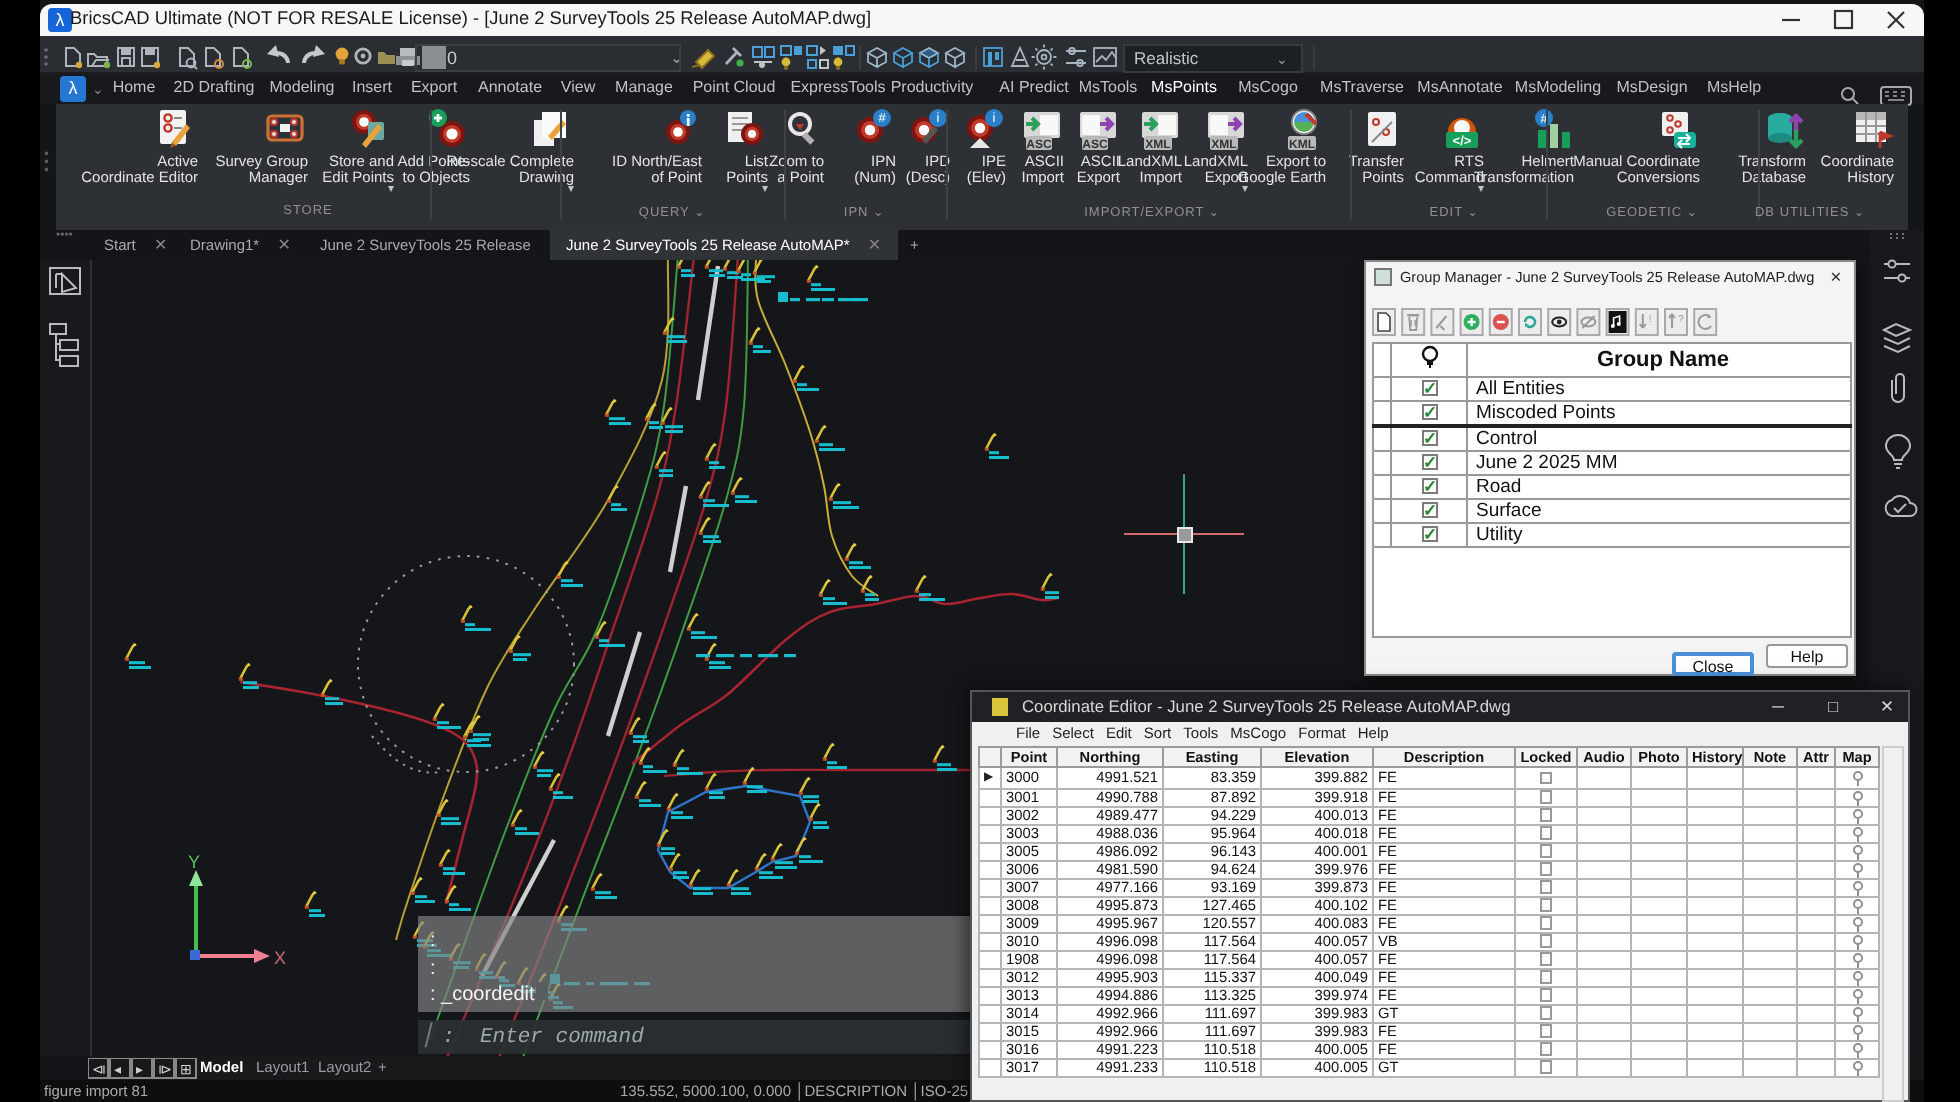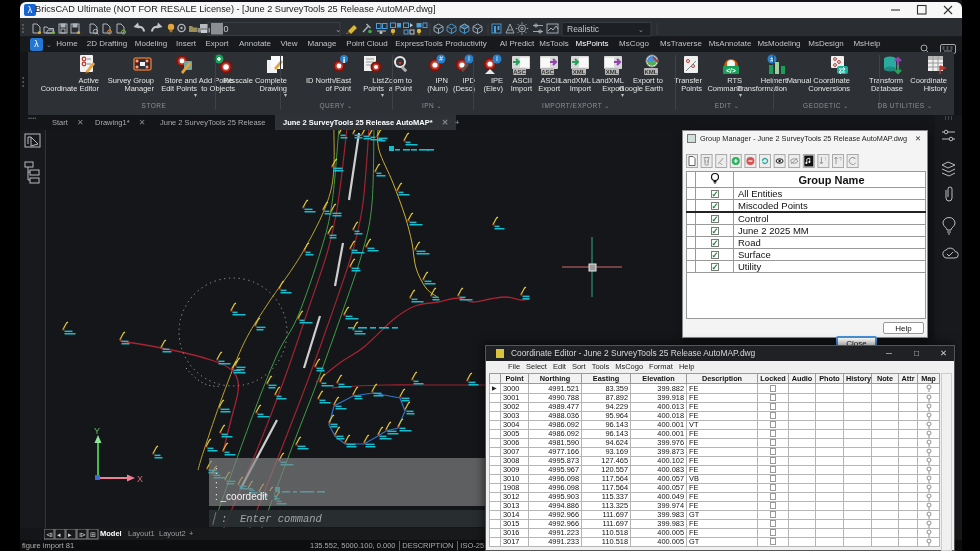--- a/index.html
+++ b/index.html
@@ -14,21 +14,21 @@
 #ribbonleft{position:absolute;left:0;top:52px;width:8px;height:63px;background:#131519}
 .rbtn{position:absolute;top:2px;width:84px;text-align:right}
 .rbicon{height:23px}
 .rbl{font-size:7.5px;line-height:8px;color:#e4e4e4}
 .rbarrow{font-size:6px;color:#c0c0c0;line-height:5px}
 .rsep{position:absolute;top:3px;width:1px;height:55px;background:#3e4146}
 .rglabel{position:absolute;top:50px;width:140px;text-align:center;font-size:6.5px;color:#909090;letter-spacing:.5px}
 #doctabs{position:absolute;left:0;top:115px;width:100%;height:15px;background:#131518;font-size:7.5px;color:#a8abae}
 .dtab{position:absolute;top:0;height:15px;line-height:15px;white-space:nowrap}
 .dtab .x{color:#888;margin-left:7px;font-size:8px}
-.dtab.active{background:#2f3338;color:#fff;font-weight:bold;padding:0 8px}
+.dtab.active{background:#2f3338;color:#fff;font-weight:normal;padding:0 8px}
 #lsb{position:absolute;left:0;top:130px;width:25px;height:398px;background:#17191d}
 #rsb{position:absolute;left:915px;top:115px;width:27px;height:413px;background:#17191d}
 #canvas{position:absolute;left:25px;top:130px;width:890px;height:398px;background:#141619;border-left:1px solid #303338}
 #modelbar{position:absolute;left:24px;top:528px;width:918px;height:12px;background:#17191b;font-size:7.5px;color:#9a9da0}
 #statusbar{position:absolute;left:0;top:540px;width:942px;height:11px;background:#0d0e10;color:#ababab;font-size:7.5px}
 #cmdhist{position:absolute;left:189px;top:458px;width:276px;height:48px;background:rgba(128,130,130,.68);color:#f4f4f4;font-family:"Liberation Mono",monospace;font-size:10px}
 #cmdbar{position:absolute;left:189px;top:510px;width:276px;height:17px;background:rgba(42,48,50,.92);color:#9fa8a8;font-family:"Liberation Mono",monospace;font-size:10.5px;font-style:italic;line-height:17px}
 
 #gm{position:absolute;left:682px;top:130px;width:246px;height:208px;background:#f4f4f4;border:1px solid #888;box-shadow:2px 3px 8px rgba(0,0,0,.55);font-size:9px}
 #gm .gtitle{position:relative;height:16px;color:#222;font-size:7.3px;line-height:16px;white-space:nowrap}
@@ -1213,21 +1213,21 @@
           <td class="gm-c1 "><span class="gchk">✓</span></td>
           <td class="gm-c2 ">Surface</td>
         </tr>
         <tr>
           <td class="gm-c0 "></td>
           <td class="gm-c1 "><span class="gchk">✓</span></td>
           <td class="gm-c2 ">Utility</td>
         </tr>
   </tbody>
     </table>
-  <div class="gbtn" style="left:153px;top:205px;border:2px solid #4a90d9">Close</div>
+  <div class="gbtn" style="left:153px;top:195px;border:2px solid #4a90d9">Close</div>
   <div class="gbtn" style="left:200px;top:191px">Help</div>
 </div>
 <div id="ce">
   <div id="cetitle"><span style="position:absolute;left:10px;top:3px;width:8px;height:9px;background:#d8c33a"></span><span style="margin-left:25px">Coordinate Editor - June 2 SurveyTools 25 Release AutoMAP.dwg</span>
   <span style="position:absolute;left:400px;top:0">─</span><span style="position:absolute;left:428px;top:0">□</span><span style="position:absolute;left:454px;top:0">✕</span></div>
   <div id="cemenu"><span style="margin-left:22px">File</span><span>Select</span><span>Edit</span><span>Sort</span><span>Tools</span><span>MsCogo</span><span>Format</span><span>Help</span></div>
   <table id="cetable">
    <colgroup>
         <col style="width:11px">
         <col style="width:28px">
@@ -1342,42 +1342,20 @@
           <td></td>
           <td class="cc">
             <svg width="6" height="8" style="display:block;margin:0 auto">
               <circle cx="3" cy="3" r="2" fill="none" stroke="#909090"></circle>
               <line x1="3" y1="5" x2="3" y2="8" stroke="#909090"></line>
             </svg>
           </td>
         </tr>
         <tr>
           <td class="cmk"></td>
-          <td class="cl">3004</td>
-          <td class="cr">4986.092</td>
-          <td class="cr">96.143</td>
-          <td class="cr">400.001</td>
-          <td class="cl">VT</td>
-          <td class="cc">
-            <span class="chk"></span>
-          </td>
-          <td></td>
-          <td></td>
-          <td></td>
-          <td></td>
-          <td></td>
-          <td class="cc">
-            <svg width="6" height="8" style="display:block;margin:0 auto">
-              <circle cx="3" cy="3" r="2" fill="none" stroke="#909090"></circle>
-              <line x1="3" y1="5" x2="3" y2="8" stroke="#909090"></line>
-            </svg>
-          </td>
-        </tr>
-        <tr>
-          <td class="cmk"></td>
           <td class="cl">3005</td>
           <td class="cr">4986.092</td>
           <td class="cr">96.143</td>
           <td class="cr">400.001</td>
           <td class="cl">FE</td>
           <td class="cc">
             <span class="chk"></span>
           </td>
           <td></td>
           <td></td>

